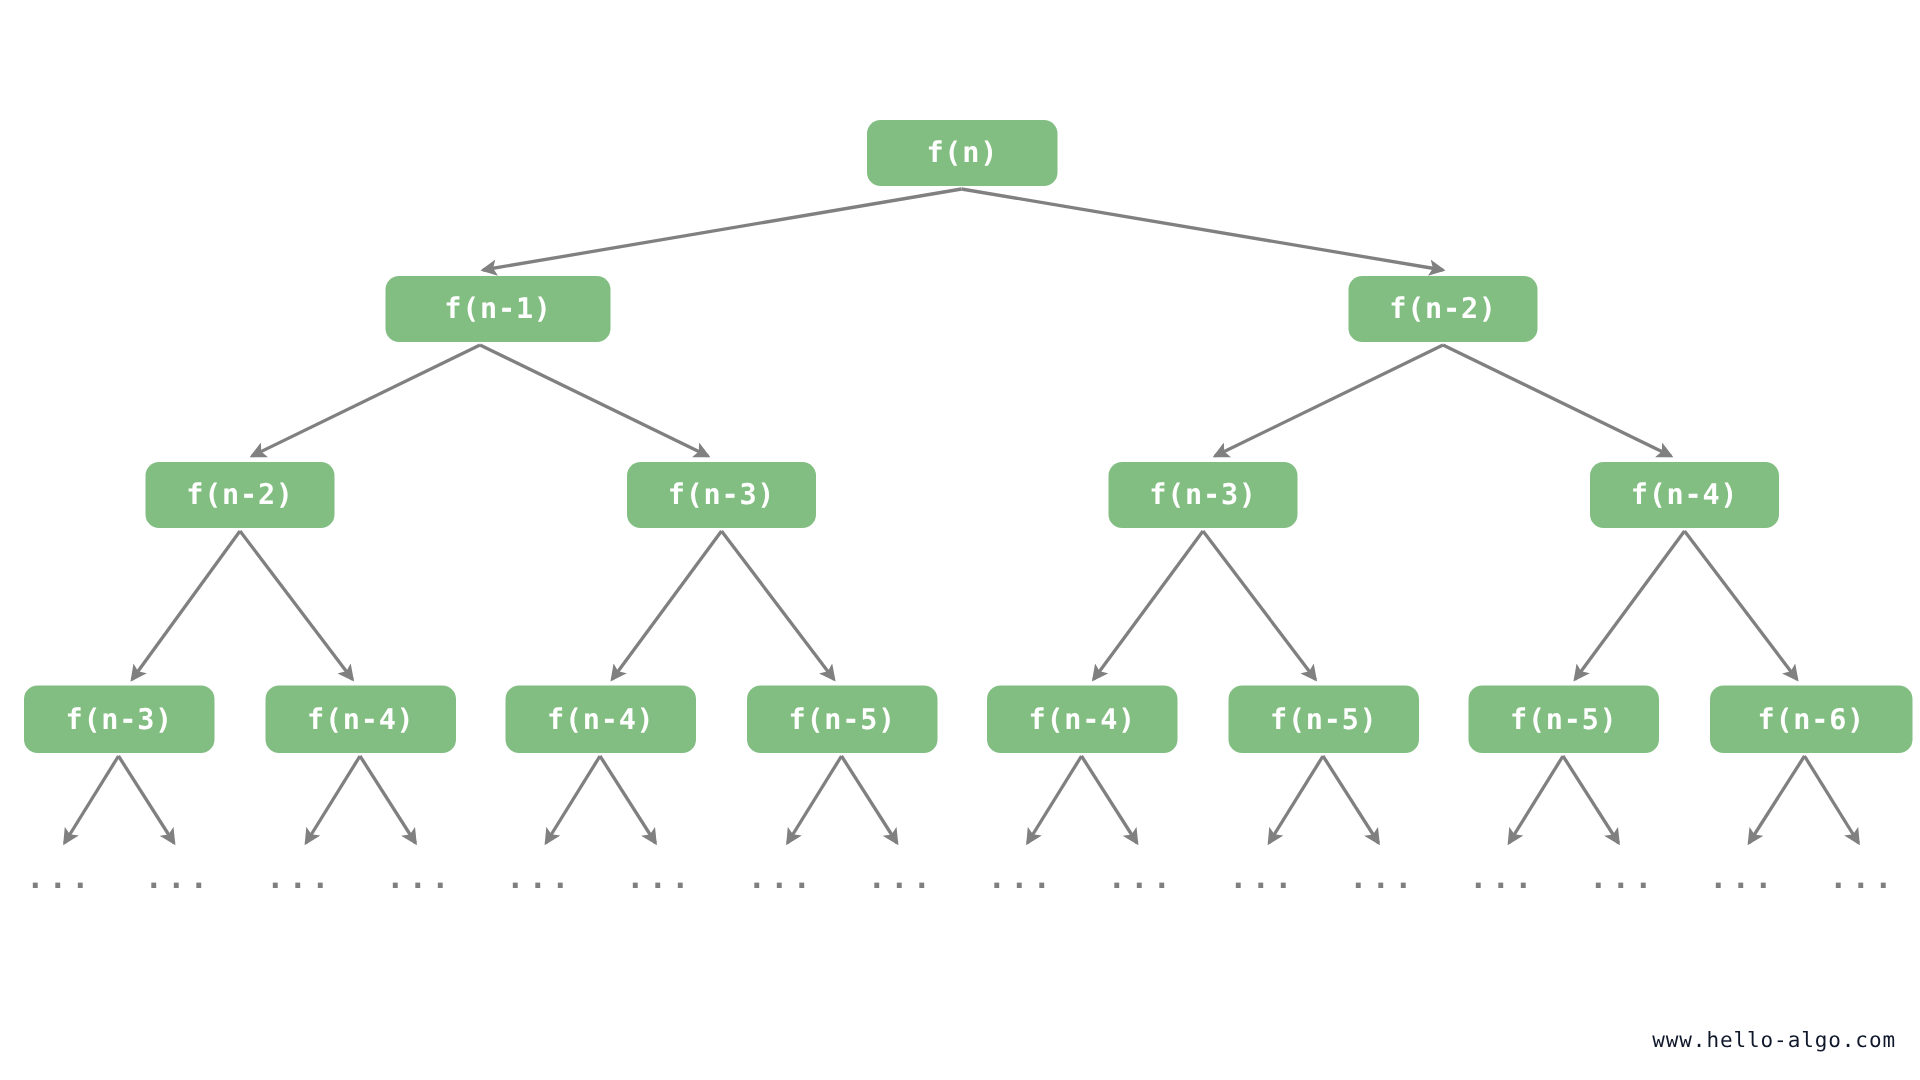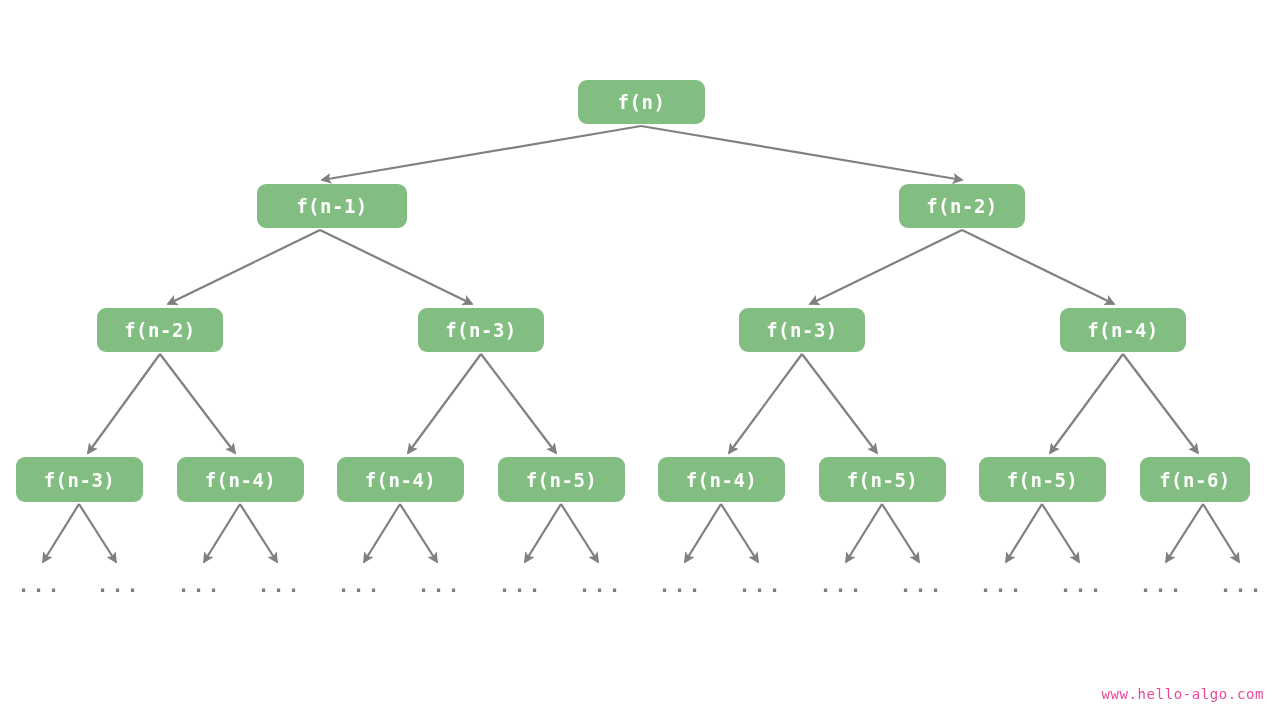--- a/index.html
+++ b/index.html
@@ -51,21 +51,21 @@
     font-weight: bold;
     letter-spacing: 3px;
     transform: translate(-50%, -50%);
     white-space: nowrap;
     z-index: 2;
   }
   #watermark {
     position: absolute;
     right: 16px;
     bottom: 18px;
-    color: #ec4899;
+    color: #0f172a;
     font-family: "DejaVu Sans Mono", monospace;
     font-size: 14px;
     letter-spacing: 0.6px;
     white-space: nowrap;
   }
 </style>
 </head>
 <body>
 
 <div id="canvas">
@@ -118,21 +118,21 @@
       <div class="node" style="left: 418px; top: 308px; width: 126px; height: 44px; background: rgb(130, 190, 130); color: rgb(255, 255, 255);">f(n-3)</div>
       <div class="node" style="left: 739px; top: 308px; width: 126px; height: 44px; background: rgb(130, 190, 130); color: rgb(255, 255, 255);">f(n-3)</div>
       <div class="node" style="left: 1060px; top: 308px; width: 126px; height: 44px; background: rgb(130, 190, 130); color: rgb(255, 255, 255);">f(n-4)</div>
       <div class="node" style="left: 16px; top: 457px; width: 127px; height: 45px; background: rgb(130, 190, 130); color: rgb(255, 255, 255);">f(n-3)</div>
       <div class="node" style="left: 177px; top: 457px; width: 127px; height: 45px; background: rgb(130, 190, 130); color: rgb(255, 255, 255);">f(n-4)</div>
       <div class="node" style="left: 337px; top: 457px; width: 127px; height: 45px; background: rgb(130, 190, 130); color: rgb(255, 255, 255);">f(n-4)</div>
       <div class="node" style="left: 498px; top: 457px; width: 127px; height: 45px; background: rgb(130, 190, 130); color: rgb(255, 255, 255);">f(n-5)</div>
       <div class="node" style="left: 658px; top: 457px; width: 127px; height: 45px; background: rgb(130, 190, 130); color: rgb(255, 255, 255);">f(n-4)</div>
       <div class="node" style="left: 819px; top: 457px; width: 127px; height: 45px; background: rgb(130, 190, 130); color: rgb(255, 255, 255);">f(n-5)</div>
       <div class="node" style="left: 979px; top: 457px; width: 127px; height: 45px; background: rgb(130, 190, 130); color: rgb(255, 255, 255);">f(n-5)</div>
-      <div class="node" style="left: 1140px; top: 457px; width: 110px; height: 45px; background: rgb(130, 190, 130); color: rgb(255, 255, 255);">f(n-6)</div>
+      <div class="node" style="left: 1140px; top: 457px; width: 135px; height: 45px; background: rgb(130, 190, 130); color: rgb(255, 255, 255);">f(n-6)</div>
     </div>
 
   <div id="ellipsis-layer">
       <div class="ellipsis" style="left: 40px; top: 585px; color: rgb(127, 127, 127);">...</div>
       <div class="ellipsis" style="left: 119px; top: 585px; color: rgb(127, 127, 127);">...</div>
       <div class="ellipsis" style="left: 200px; top: 585px; color: rgb(127, 127, 127);">...</div>
       <div class="ellipsis" style="left: 280px; top: 585px; color: rgb(127, 127, 127);">...</div>
       <div class="ellipsis" style="left: 360px; top: 585px; color: rgb(127, 127, 127);">...</div>
       <div class="ellipsis" style="left: 440px; top: 585px; color: rgb(127, 127, 127);">...</div>
       <div class="ellipsis" style="left: 521px; top: 585px; color: rgb(127, 127, 127);">...</div>

